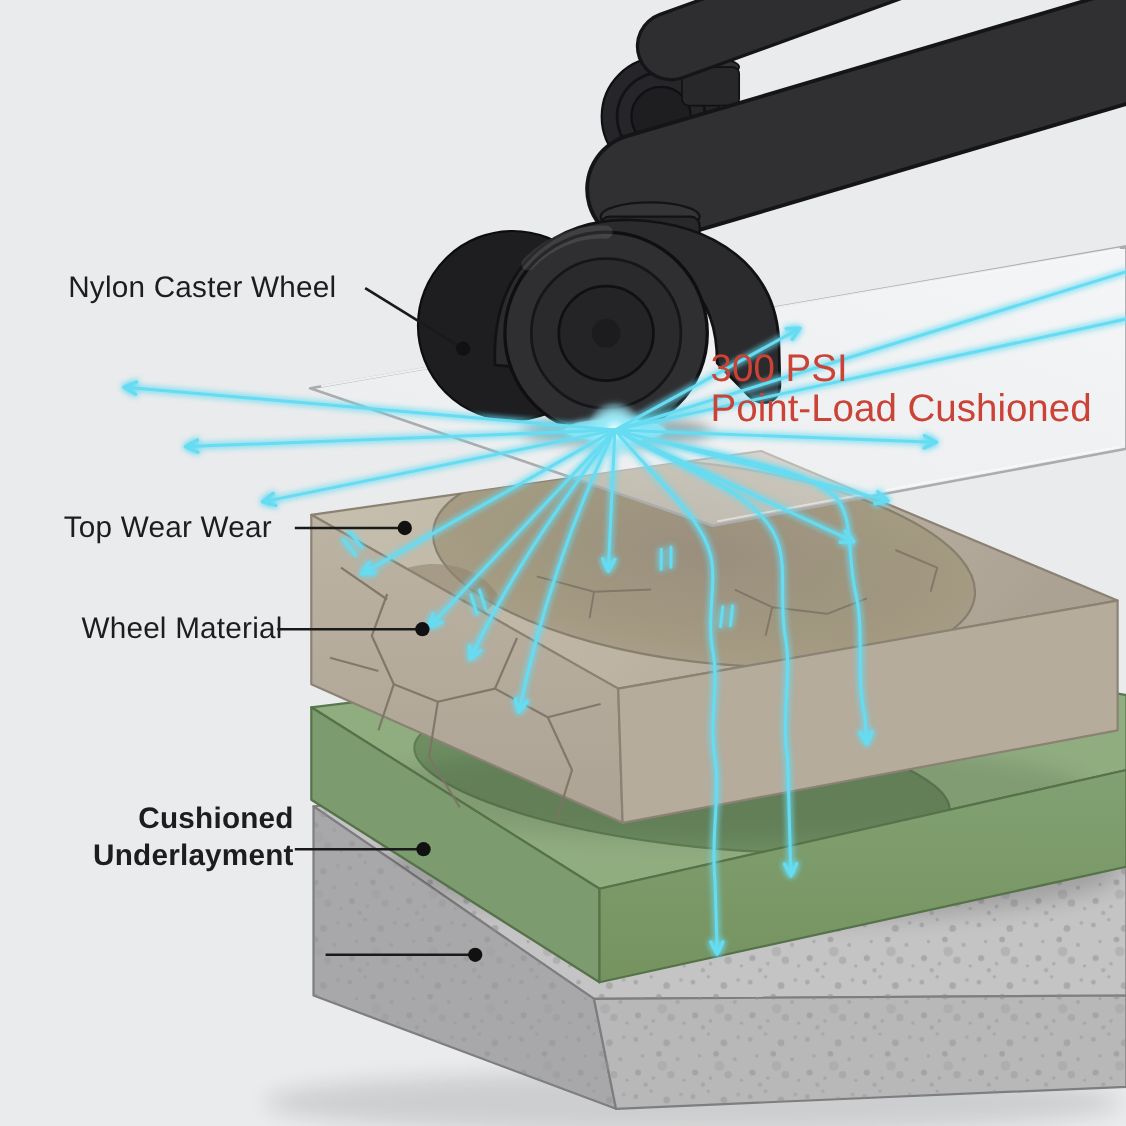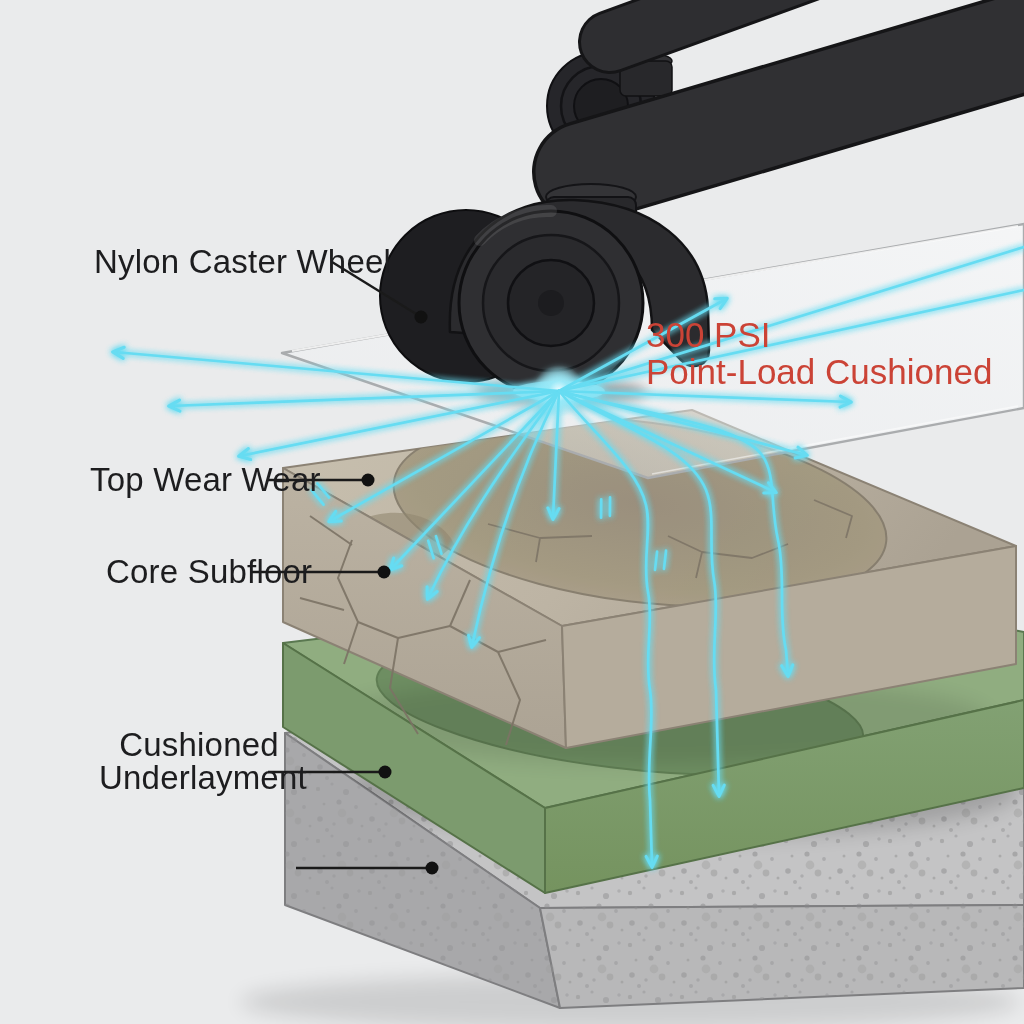--- a/index.html
+++ b/index.html
@@ -3,24 +3,24 @@
 <meta charset="utf-8">
 <style>
   html,body{margin:0;padding:0;background:#dfe0e1;}
   .stage{
     position:relative;width:1024px;height:1024px;margin:0 auto;
     background:#eaebec;overflow:hidden;
     font-family:"Liberation Sans", sans-serif;
   }
   .stage svg{position:absolute;left:0;top:0;}
   .diagram-label{
-    position:absolute;color:#1d1d1f;font-size:33px;font-weight:500;
-    letter-spacing:.2px;line-height:33px;white-space:nowrap;margin-left:32px;
+    position:absolute;color:#1d1d1f;font-size:27px;font-weight:500;
+    letter-spacing:.2px;line-height:33px;white-space:nowrap;
   }
-  .diagram-label.wrap{white-space:normal;text-align:center;}
+  .diagram-label.wrap{white-space:normal;text-align:right;font-weight:bold;}
   .pressure-annotation{
     position:absolute;left:646px;top:316px;color:#cb4336;
     font-size:35px;font-weight:500;line-height:37px;white-space:nowrap;
   }
 </style>
 </head>
 <body>
 
 <div class="stage">
 
@@ -228,21 +228,21 @@
         <circle cx="385" cy="772" r="6.5" fill="#111" stroke="none"></circle>
     <line x1="296" y1="868" x2="432" y2="868"></line>
         <circle cx="432" cy="868" r="6.5" fill="#111" stroke="none"></circle>
   </g>
 </svg>
 
 <div class="diagram-label" style="left:62px;top:245px">Nylon Caster Wheel</div>
 
 <div class="diagram-label" style="left:58px;top:463px">Top Wear Wear</div>
 
-<div class="diagram-label" style="left:74px;top:555px">Core Subfloor</div>
+<div class="diagram-label" style="left:74px;top:555px">Wheel Material</div>
 
 <div class="diagram-label wrap" style="left:67px;top:728px;width:200px">Cushioned Underlayment</div>
 
 
 <div class="pressure-annotation">
   <div>300 PSI</div>
   <div>Point-Load Cushioned</div>
 </div>
 
 </div>

